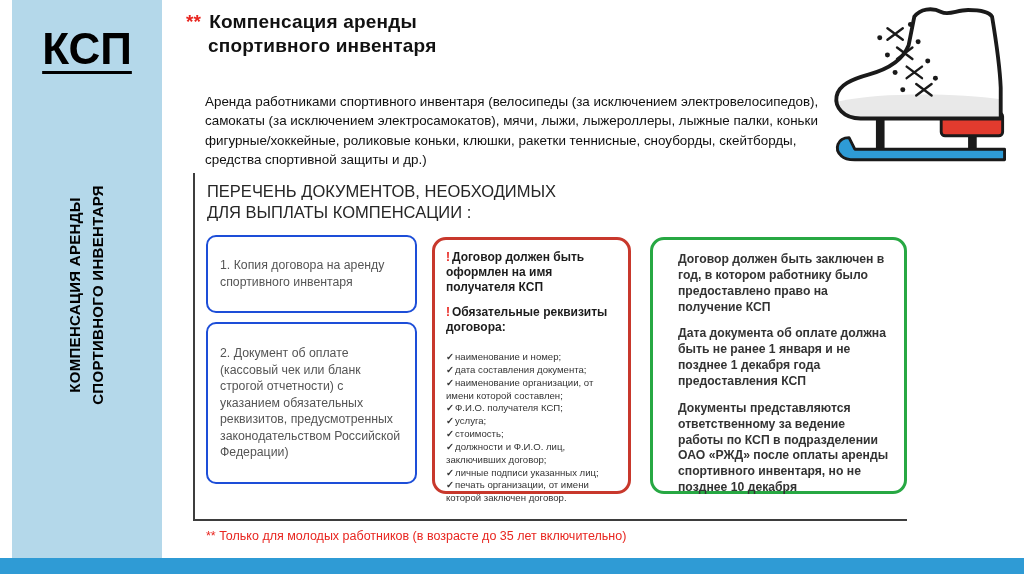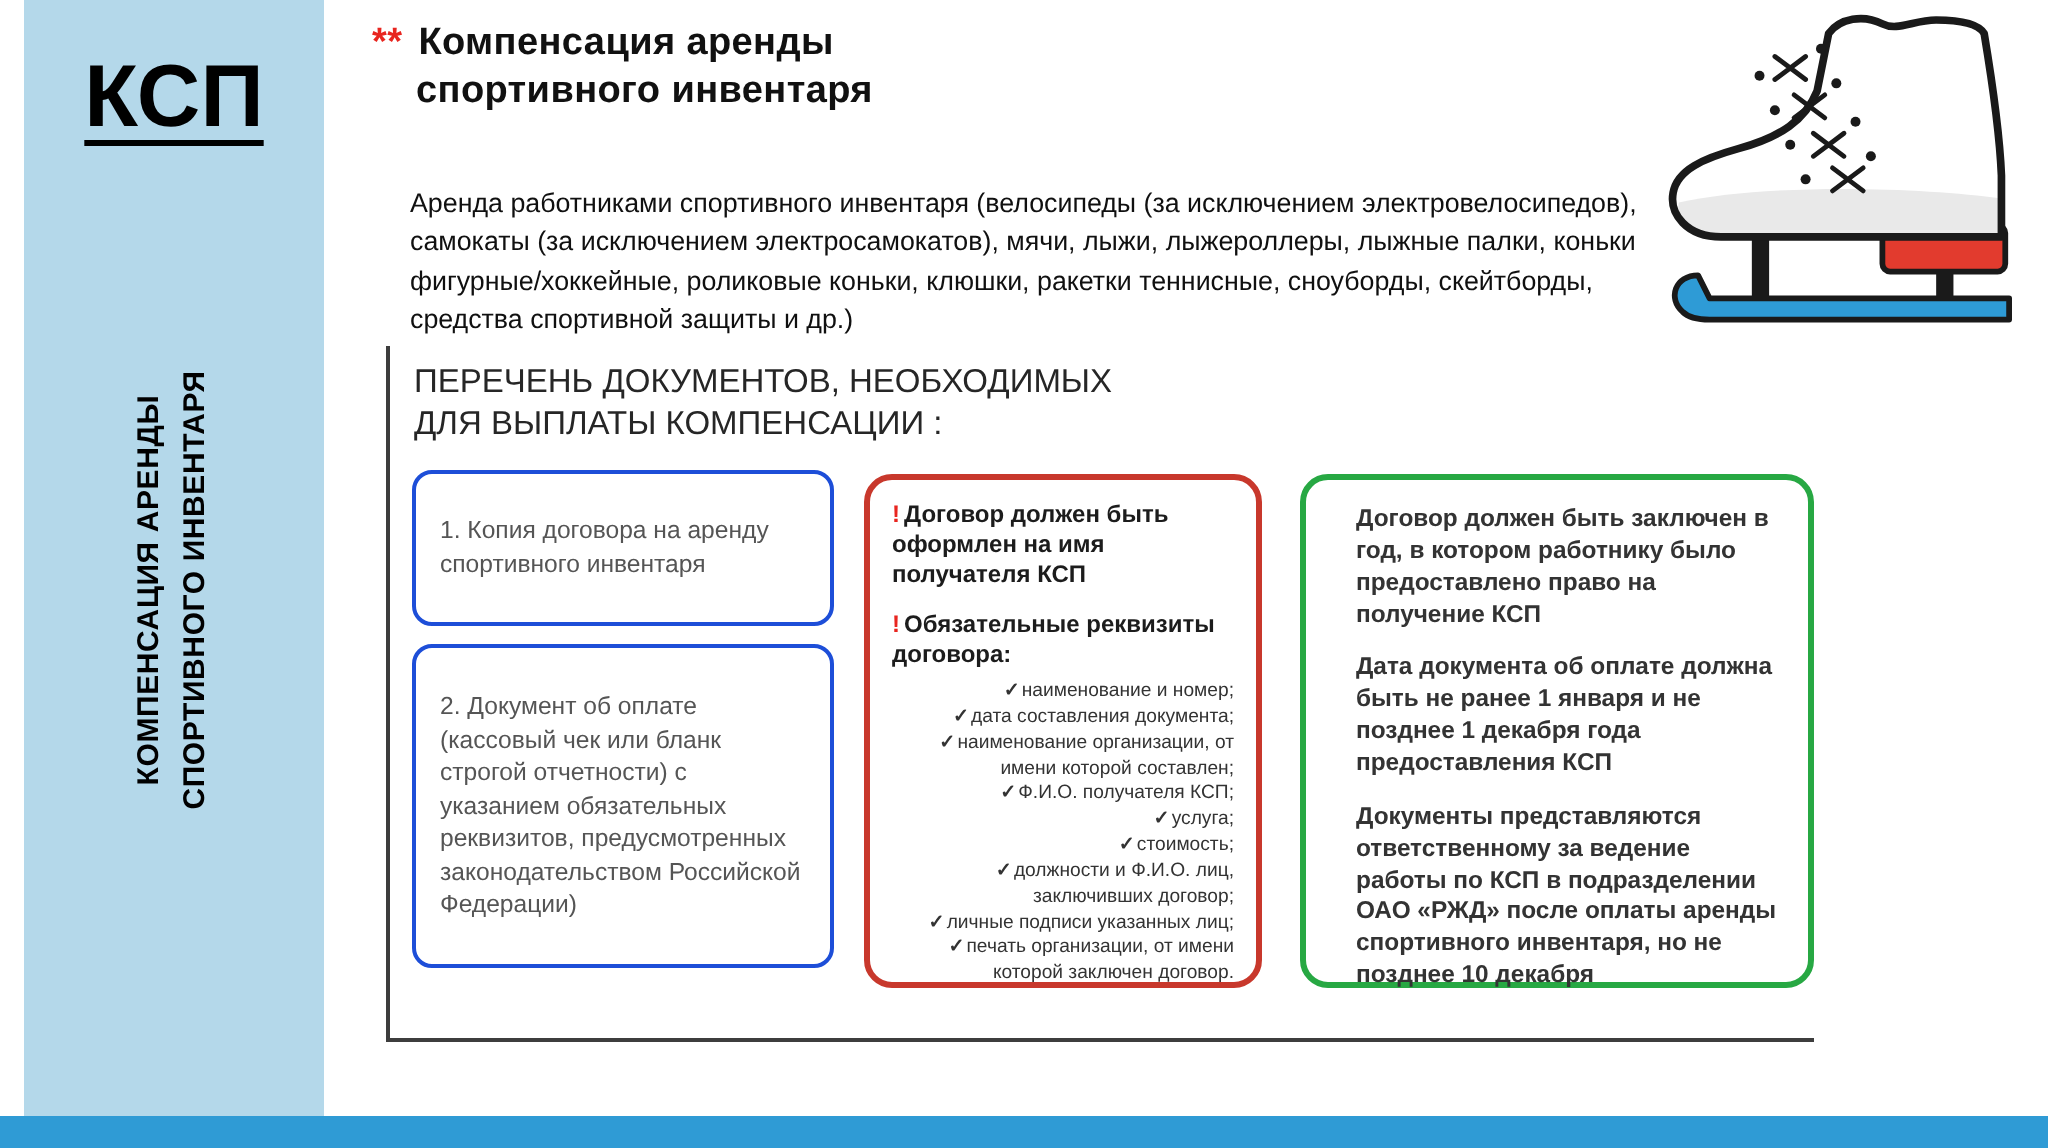--- a/index.html
+++ b/index.html
@@ -52,21 +52,21 @@
 
   
   .red-box {
     position:absolute; left:432px; top:237px; width:199px; height:257px;
     border:3px solid #c8382c; border-radius:14px; box-sizing:border-box;
     padding:10px 11px; background:#fff;
   }
   .red-note { font-size:12px; font-weight:bold; color:#1c1c1c; line-height:1.25; }
   .red-note + .red-note { margin-top:10px; }
   .excl { color:#e8251f; margin-right:2px; }
-  .chk-list { margin-top:5px;text-align:right; }
+  .chk-list { margin-top:16px; }
   .chk-row { font-size:9.6px; color:#333; line-height:1.34; }
   .chk { font-weight:bold; margin-right:1px; }
 
   
   .green-box {
     position:absolute; left:650px; top:237px; width:257px; height:257px;
     border:3px solid #27a843; border-radius:14px; box-sizing:border-box;
     padding:12px 13px; font-size:12.2px; color:#333; line-height:1.3; background:#fff;
   }
   .green-box p { margin:0 0 11px 12px;font-weight:bold; }
@@ -131,20 +131,21 @@
       <div class="chk-row"><span class="chk">✓</span><span>печать организации, от имени которой заключен договор.</span></div>
     </div>
   </div>
 
   <div class="green-box">
     <p>Договор должен быть заключен в год, в котором работнику было предоставлено право на получение КСП</p>
     <p>Дата документа об оплате должна быть не ранее 1 января и не позднее 1 декабря года предоставления КСП</p>
     <p>Документы представляются ответственному за ведение работы по КСП в подразделении ОАО «РЖД» после оплаты аренды спортивного инвентаря, но не позднее 10 декабря</p>
   </div>
 
+  <div class="footnote">** Только для молодых работников (в возрасте до 35 лет включительно)</div>
 
   <div class="skate">
     <svg width="192" height="180" viewBox="0 0 200 185">
 
       <rect x="52" y="116" width="9" height="36" fill="#1a1a1a"></rect>
       <rect x="148" y="132" width="9" height="20" fill="#1a1a1a"></rect>
 
       <path d="M24 138 C 12 138 8 150 16 157 C 19 160 24 161 30 161 L 186 161 L 186 150 L 30 150 Z" fill="#2e9bd6" stroke="#1a1a1a" stroke-width="3" stroke-linejoin="round"></path>
 
       <rect x="120" y="112" width="64" height="24" rx="4" fill="#e23b2e" stroke="#1a1a1a" stroke-width="3"></rect>

